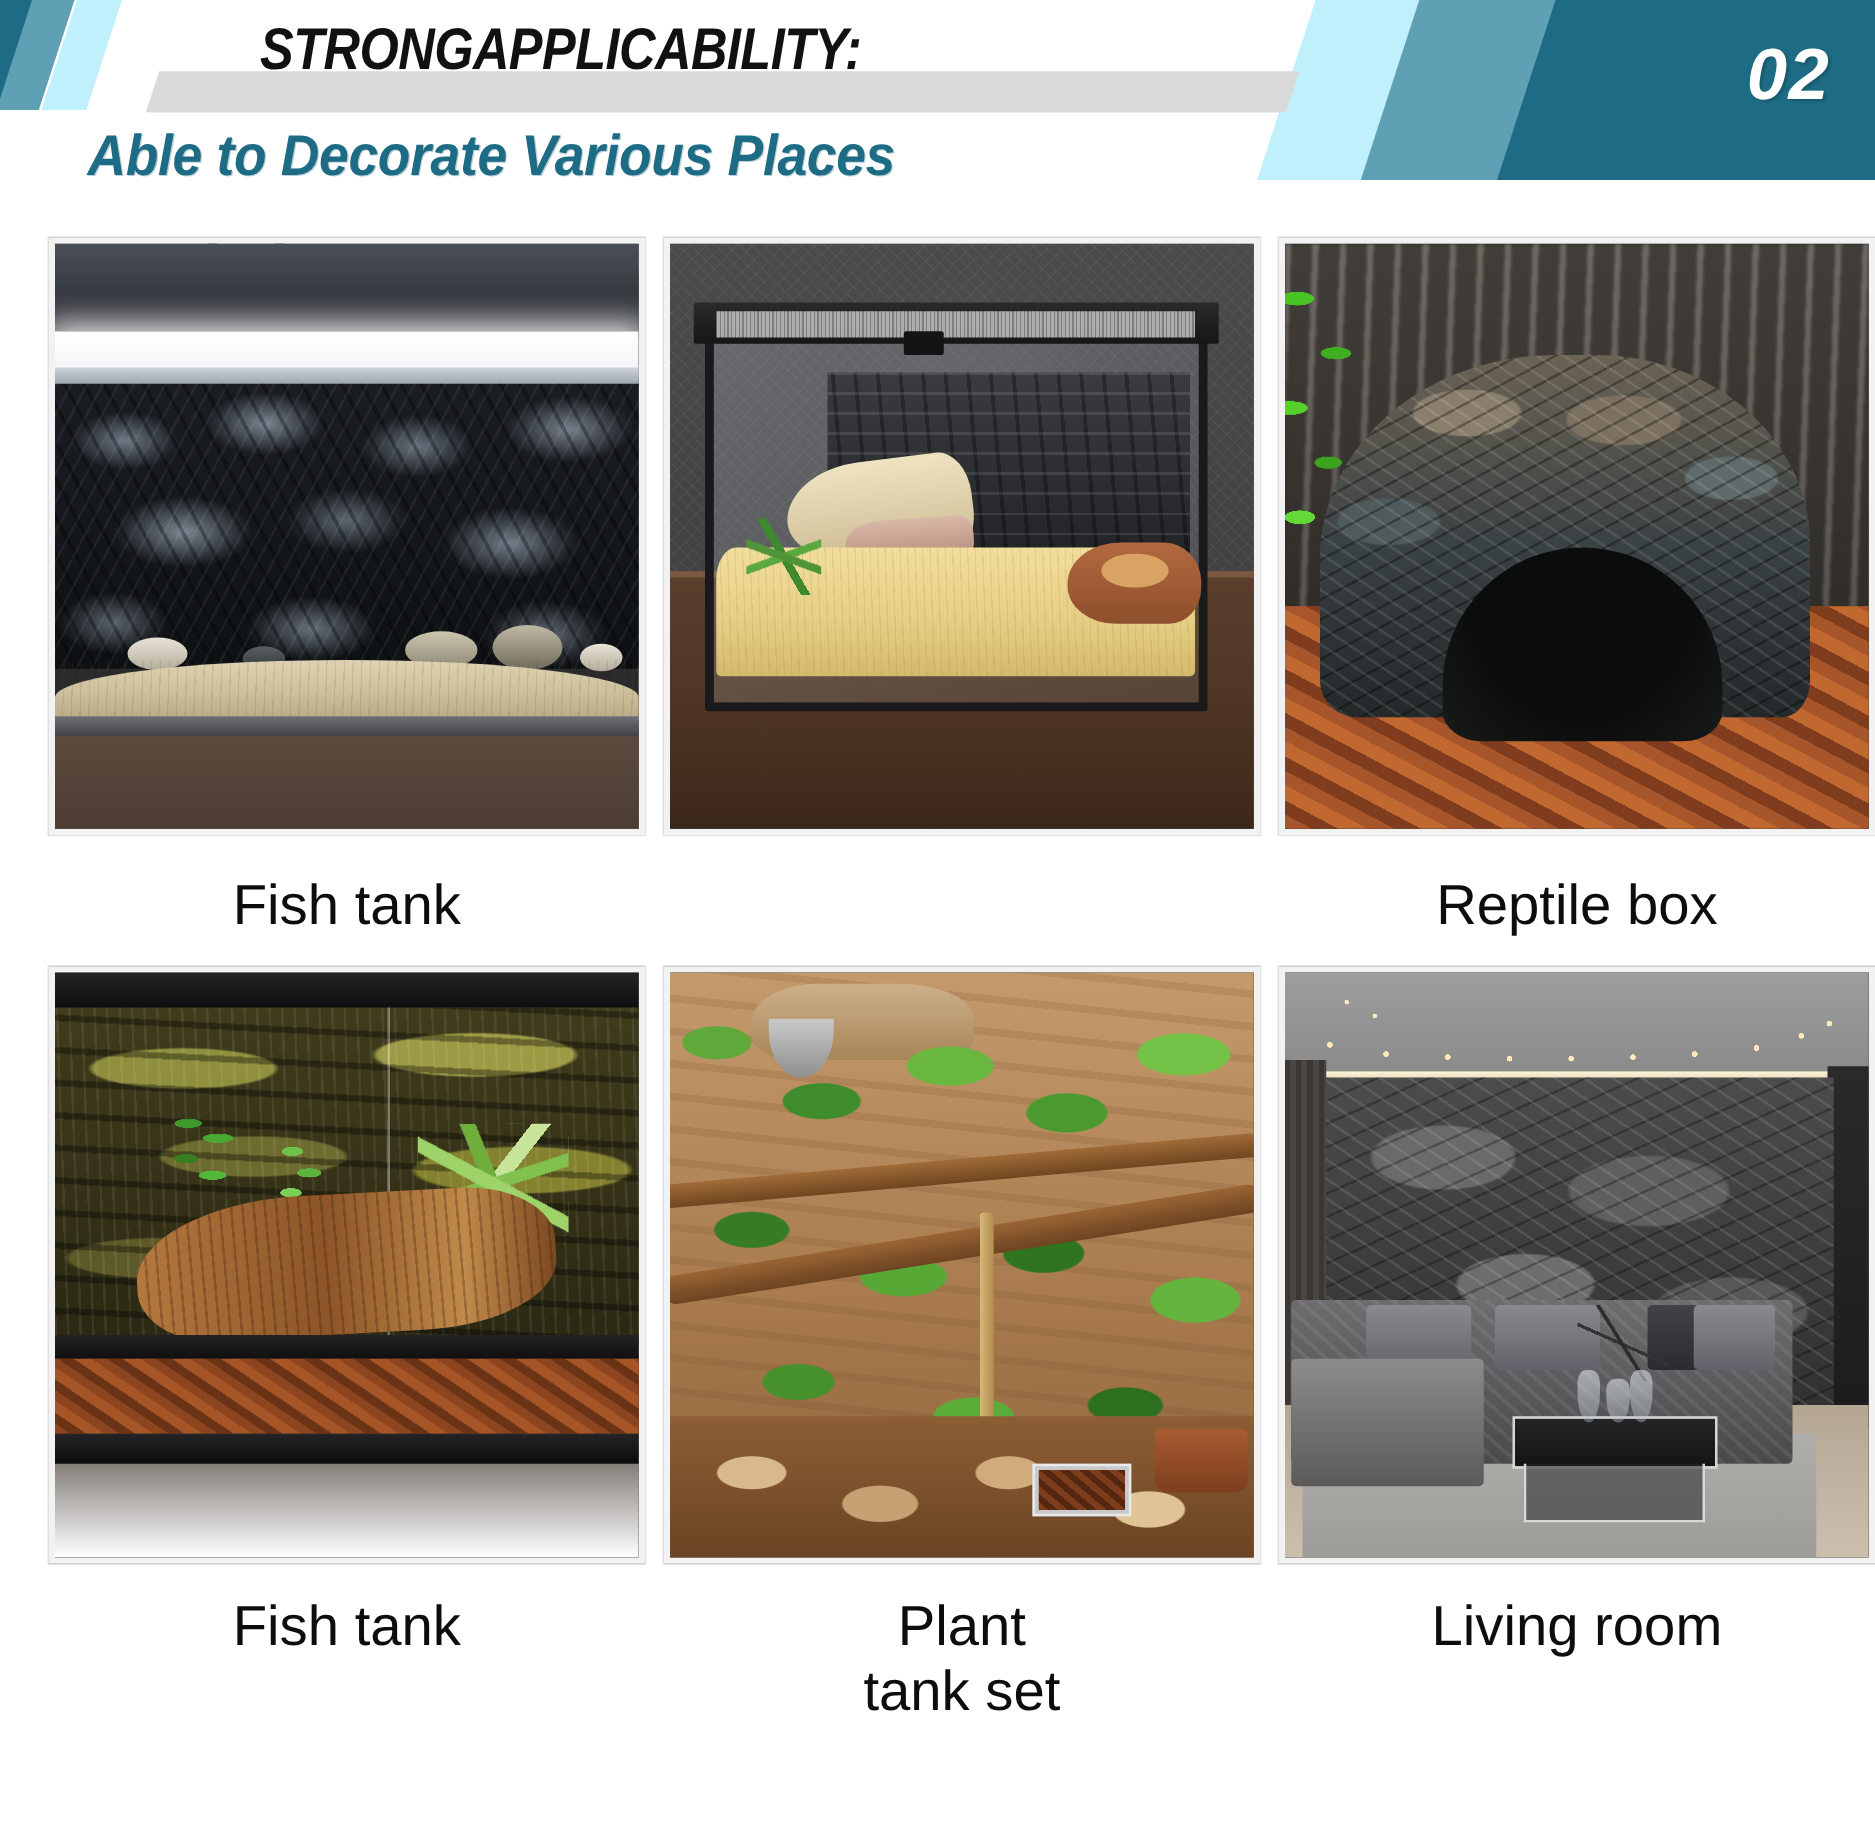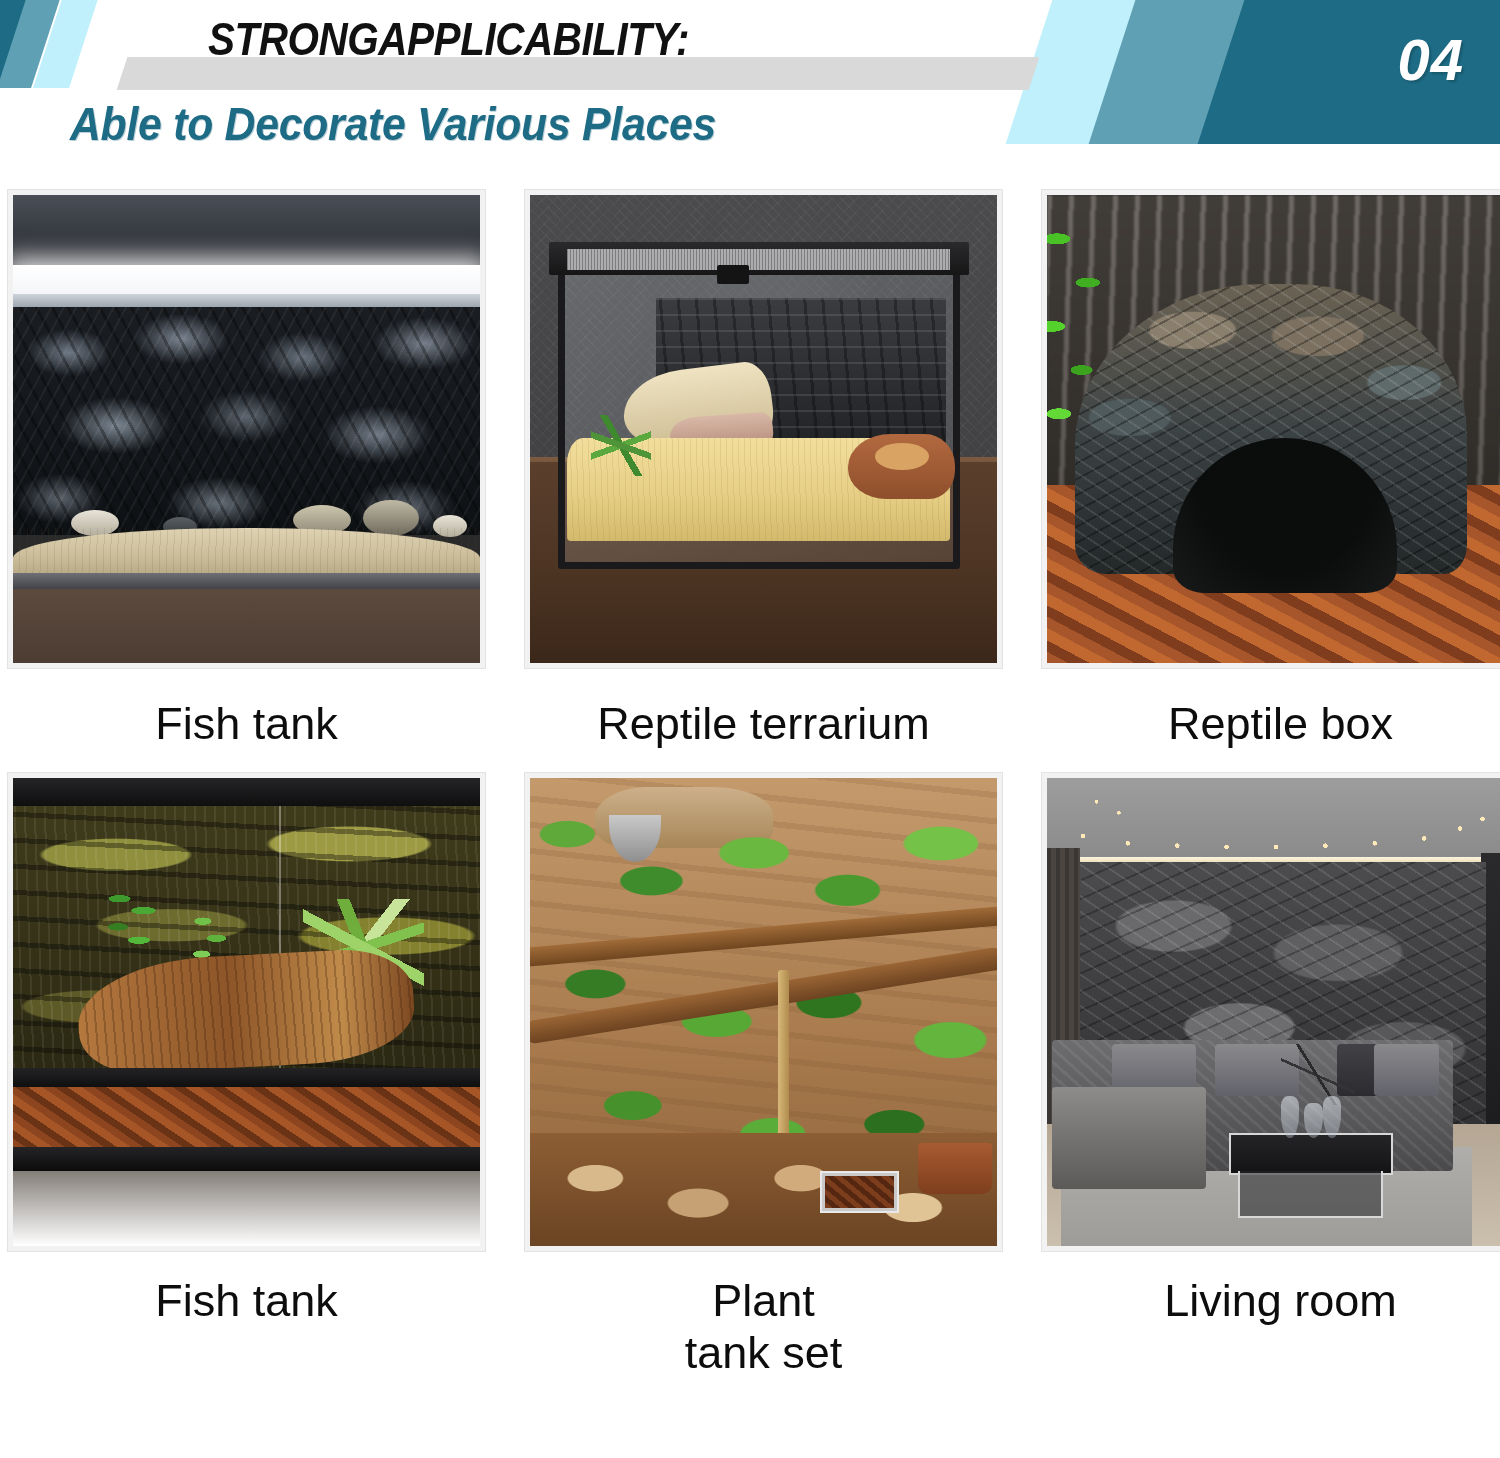--- a/index.html
+++ b/index.html
@@ -103,23 +103,23 @@
 
   
   .grid {
     position: absolute;
     left: 0;
     top: 190px;
     width: 1500px;
   }
   .row {
     display: flex;
-    justify-content: center;
+    justify-content: flex-end;
     padding-left: 27px;
-    gap: 40px;
+    gap: 15px;
   }
   .row-2 { margin-top: 22px; }
 
   .cell { width: 477px; }
 
   .photo {
     width: 477px;
     height: 478px;
     box-sizing: border-box;
     border: 5px solid #f2f2f2;
@@ -594,21 +594,21 @@
 
 <div class="header">
   <div class="stripe-left stripe-l1"></div>
   <div class="stripe-left stripe-l2"></div>
   <div class="stripe-left stripe-l3"></div>
 
   <div class="band-right band-r1"></div>
   <div class="band-right band-r2"></div>
   <div class="band-right band-r3"></div>
 
-  <div class="badge-number">04</div>
+  <div class="badge-number">02</div>
 
   <div class="title-bar-bg"></div>
   <div class="title-main">STRONGAPPLICABILITY:</div>
   <div class="title-sub">Able to Decorate Various Places</div>
 </div>
 
 <div class="grid">
 
   <div class="row row-1">
 
@@ -646,21 +646,20 @@
           <div class="p2-skull"></div>
           <div class="p2-skull2"></div>
           <div class="p2-sand"></div>
           <div class="p2-plant"></div>
           <div class="p2-bowl"></div>
           <div class="p2-lid"></div>
           <div class="p2-mesh"></div>
           <div class="p2-latch"></div>
         </div>
       </div>
-      <div class="caption">Reptile terrarium</div>
     </div>
 
     <div class="cell">
       <div class="photo">
         <div class="inner">
           <div class="p3-bg"></div>
           <div class="p3-chips"></div>
           <div class="p3-plant"></div>
           <div class="p3-cave"></div>
           <div class="p3-mouth"></div>

